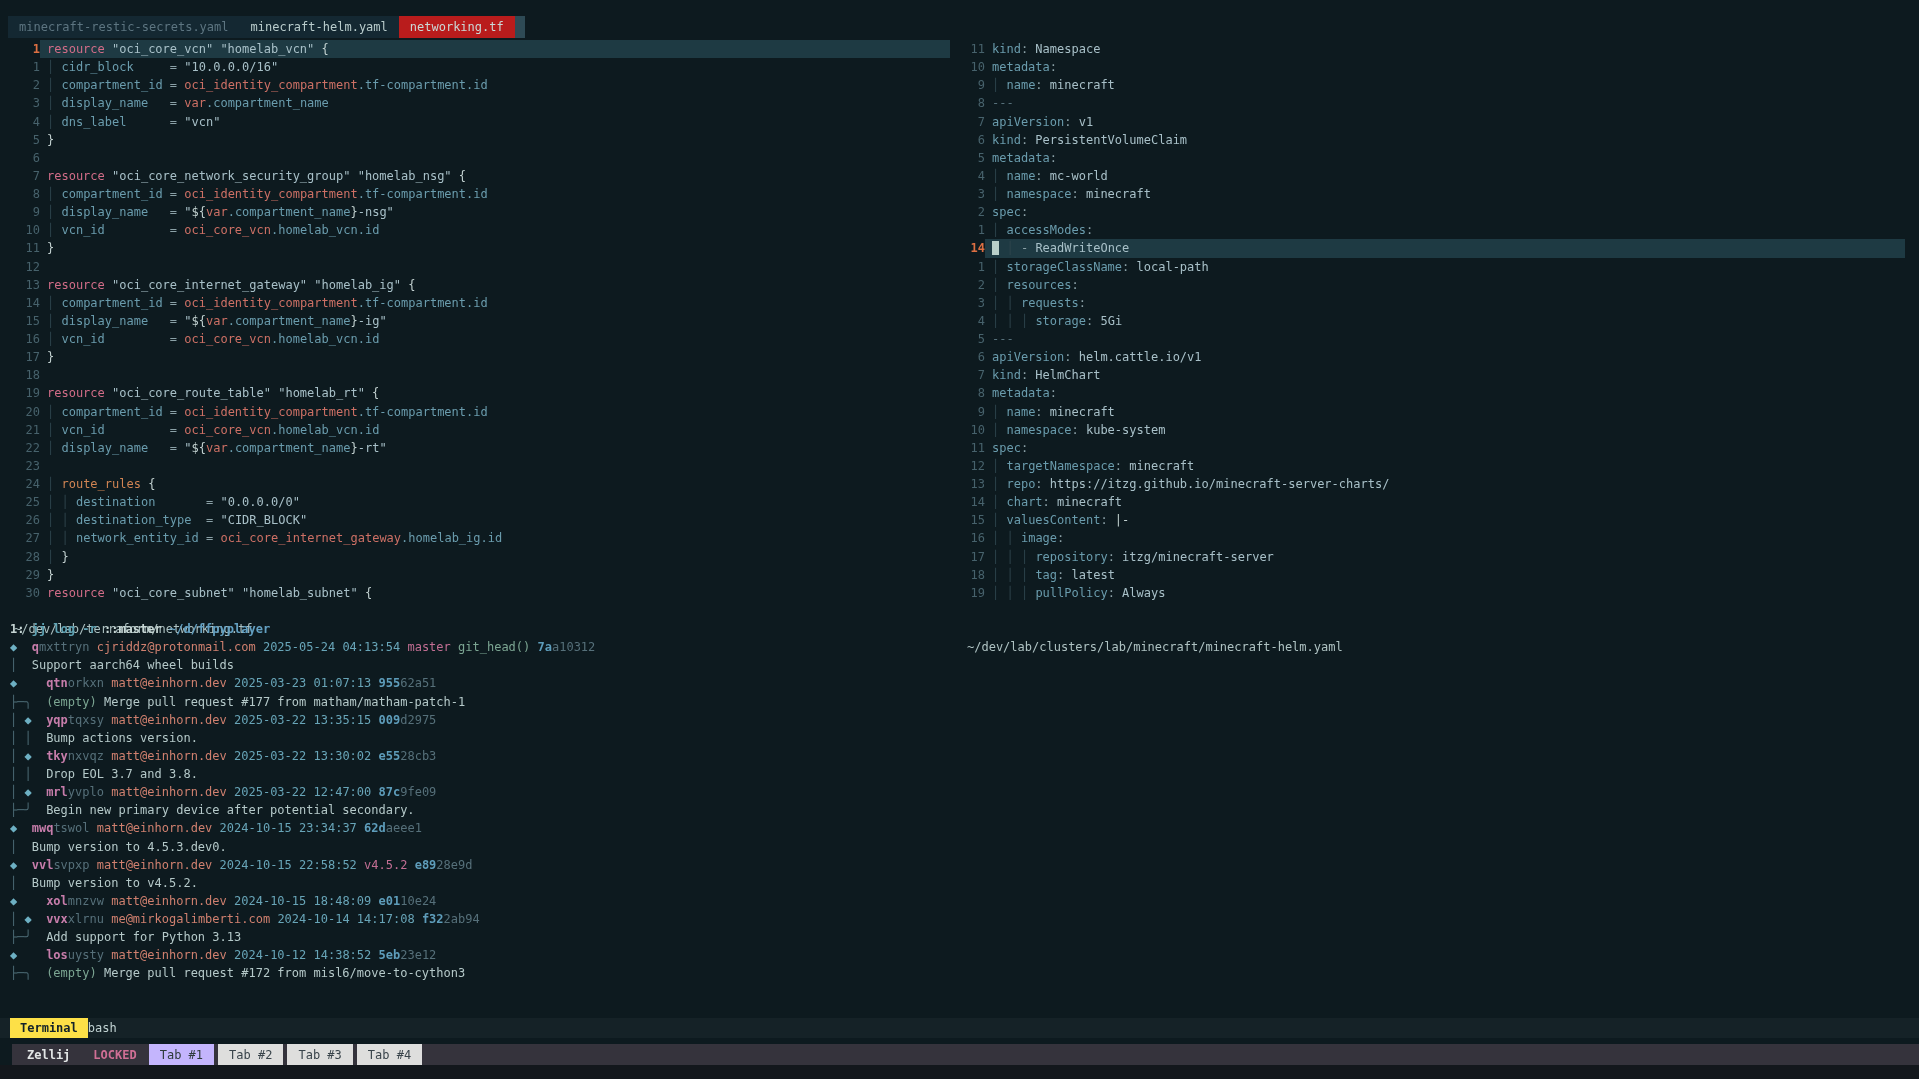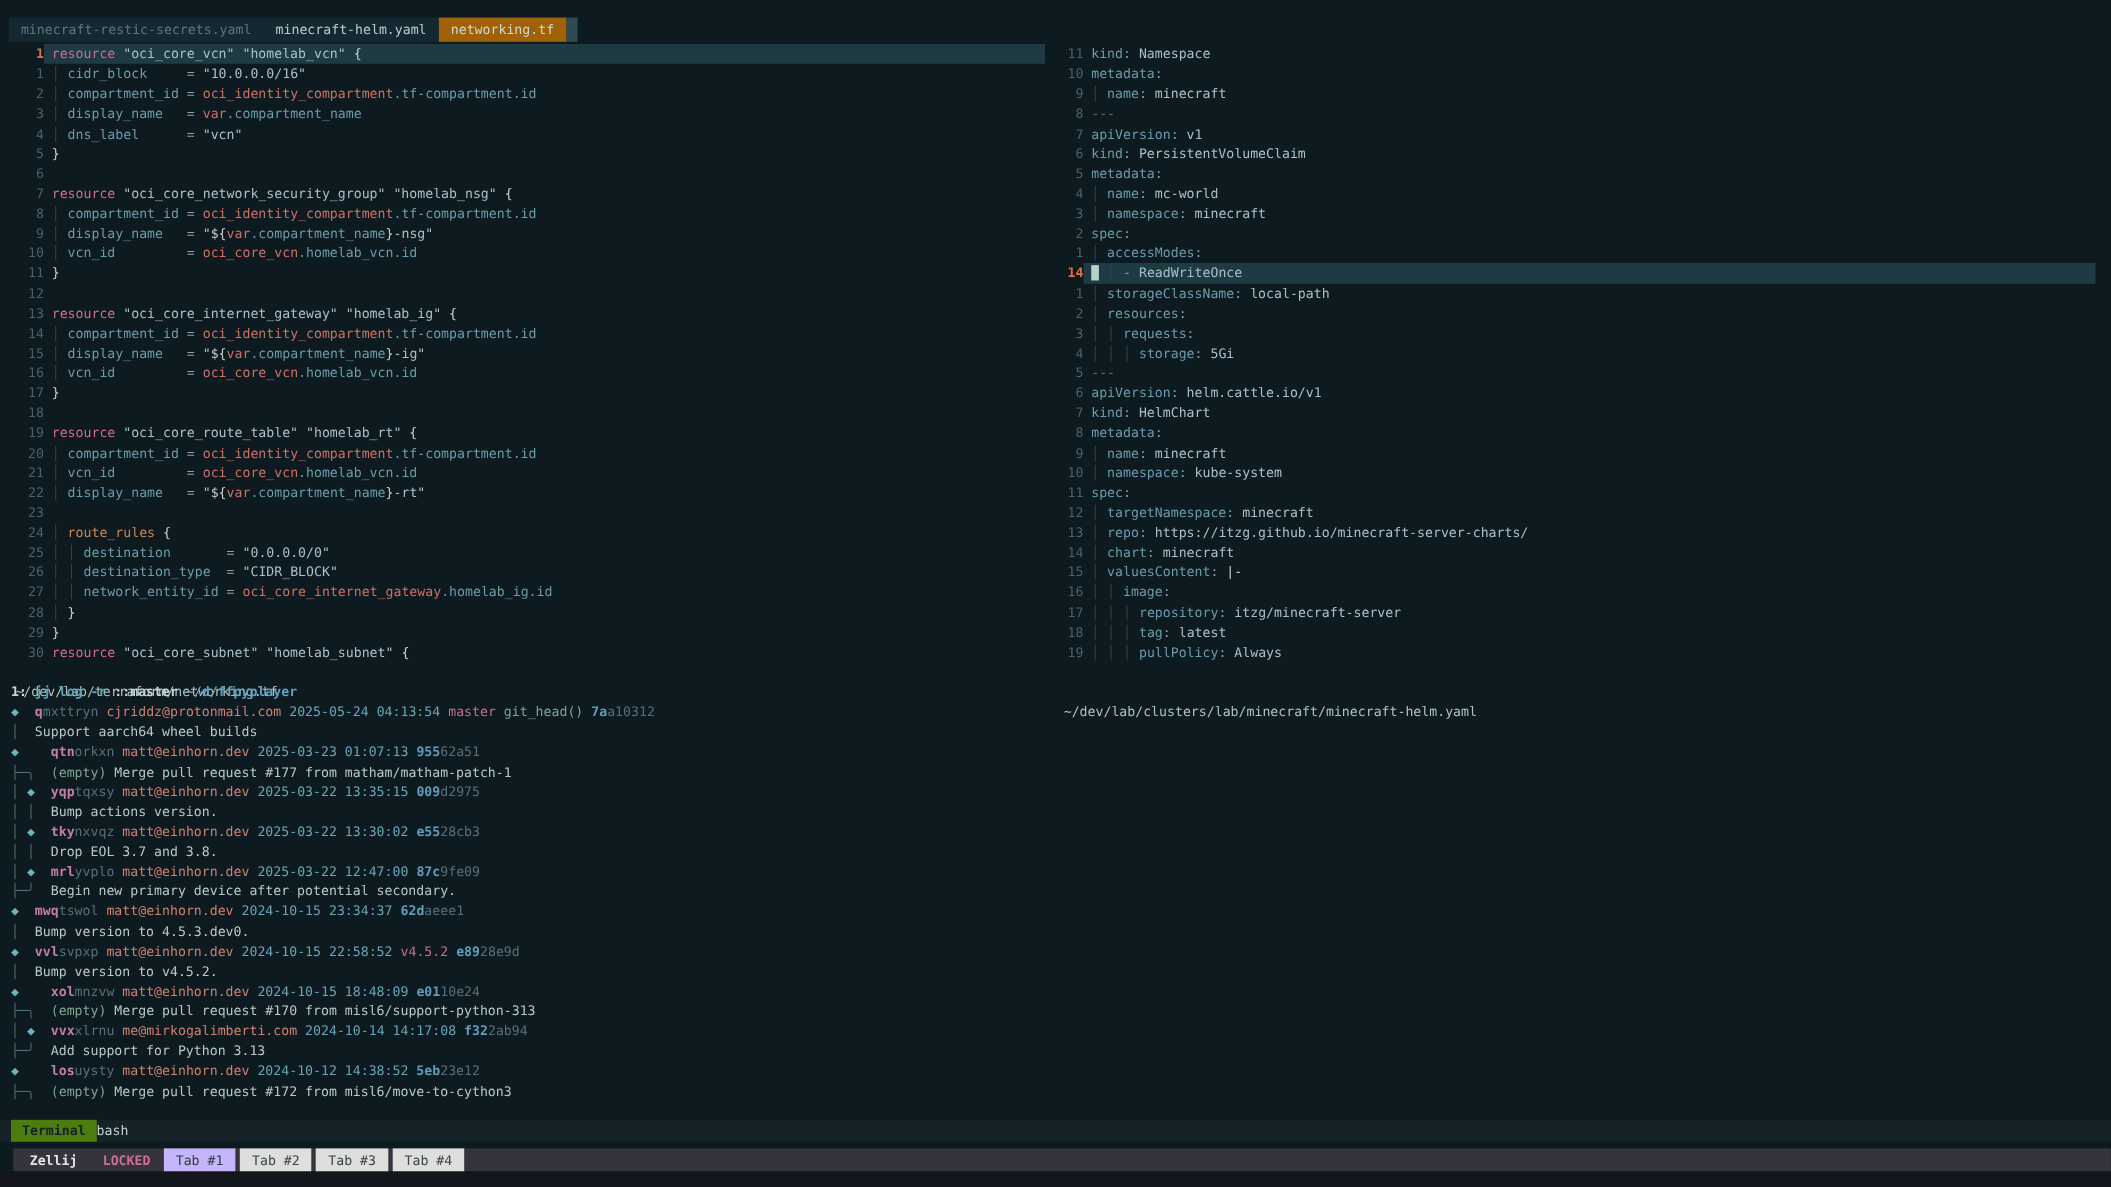--- a/index.html
+++ b/index.html
@@ -7,21 +7,21 @@
     width:1919px;height:1079px;position:relative;overflow:hidden;
     background:#0d1a1f;color:#b5c9c9;
     font-family:"DejaVu Sans Mono",monospace;font-size:12px;
   }
   
   #bufferline{position:absolute;left:8px;top:16px;height:22px;display:flex;align-items:stretch}
   .bl-strip{display:flex;background:#142832;align-items:flex-start}
   .bl-tab{padding:0 11px;display:flex;align-items:center;height:100%;white-space:pre}
   .bl-tab.dim{color:#5d7581}
   .bl-tab.lit{color:#b9cccc}
-  .bl-tab.active{color:#cbd9d7;background:#a16207}
+  .bl-tab.active{color:#cbd9d7;background:#b91c1c}
   .bl-notch{width:10px;height:100%;background:#2e4a55}
   
   .pane{position:absolute;top:40px}
   #left-pane{left:8px;width:942px}
   #right-pane{left:958px;width:947px}
   .crow{display:flex;height:18.13px;line-height:18.13px;white-space:pre}
   .ln{flex:none;text-align:right;color:#47626c}
   #left-pane .ln{width:32px}
   #right-pane .ln{width:27px}
   .code{flex:1;padding-left:7px;white-space:pre}
@@ -57,21 +57,21 @@
   #status-row{position:absolute;top:602px;left:0;width:1919px;height:18px;line-height:18px;white-space:pre}
   #status-left{position:absolute;left:14px;color:#aec2c2}
   #status-right{position:absolute;left:967px;color:#aec2c2}
   
   #terminal{position:absolute;left:10px;top:620px;width:1900px}
   #prompt-row{position:absolute;left:10px;top:1000px;height:18px;line-height:18px;white-space:pre;color:#b5c9c9}
   #prompt-row .u{text-decoration:underline}
   #prompt-cursor{display:inline-block;width:7px;height:15px;background:#b9cfc9;vertical-align:-3px;margin-left:7px}
   
   #term-bar{position:absolute;left:0;top:1018px;width:1919px;height:20px;background:#152227;display:flex;align-items:center}
-  #term-chip{margin-left:10px;background:#4d7c0f;color:#132229;font-weight:bold;padding:0 10px;height:20px;display:flex;align-items:center}
+  #term-chip{margin-left:10px;background:#fde047;color:#132229;font-weight:bold;padding:0 10px;height:20px;display:flex;align-items:center}
   #term-shell{color:#c2d3d3}
   
   #zellij-bar{position:absolute;left:12px;top:1044px;right:0;height:21px;background:#35333c;display:flex;align-items:stretch}
   #zellij-logo{color:#e2e6e6;font-weight:bold;display:flex;align-items:center;padding:0 15px}
   #zellij-mode{color:#d06f95;font-weight:bold;display:flex;align-items:center;padding:0 12px 0 8px}
   .ztab{background:#dededd;color:#39444b;display:flex;align-items:center;padding:0 11px;margin-right:4px;white-space:pre}
   .ztab.active{background:#c4b5fd;color:#2e3b3b}
   #footer-strip{position:absolute;left:0;top:1065px;width:1919px;height:14px;background:#13171c}
 </style>
 </head>
@@ -169,21 +169,20 @@
     <div class="crow"><span class="code" style="padding-left:0"><span class="tk-gr">│ │</span><span class="tk-ds">  Bump actions version.</span></span></div>
     <div class="crow"><span class="code" style="padding-left:0"><span class="tk-gr">│ </span><span class="tk-nd">◆</span><span class="tk-ds">  </span><span class="tk-cb">tky</span><span class="tk-cd">nxvqz</span><span class="tk-ds"> </span><span class="tk-em">matt@einhorn.dev</span><span class="tk-ds"> </span><span class="tk-dt">2025-03-22 13:30:02</span><span class="tk-ds"> </span><span class="tk-ob">e55</span><span class="tk-od">28cb3</span></span></div>
     <div class="crow"><span class="code" style="padding-left:0"><span class="tk-gr">│ │</span><span class="tk-ds">  Drop EOL 3.7 and 3.8.</span></span></div>
     <div class="crow"><span class="code" style="padding-left:0"><span class="tk-gr">│ </span><span class="tk-nd">◆</span><span class="tk-ds">  </span><span class="tk-cb">mrl</span><span class="tk-cd">yvplo</span><span class="tk-ds"> </span><span class="tk-em">matt@einhorn.dev</span><span class="tk-ds"> </span><span class="tk-dt">2025-03-22 12:47:00</span><span class="tk-ds"> </span><span class="tk-ob">87c</span><span class="tk-od">9fe09</span></span></div>
     <div class="crow"><span class="code" style="padding-left:0"><span class="tk-gr">├─╯</span><span class="tk-ds">  Begin new primary device after potential secondary.</span></span></div>
     <div class="crow"><span class="code" style="padding-left:0"><span class="tk-nd">◆</span><span class="tk-ds">  </span><span class="tk-cb">mwq</span><span class="tk-cd">tswol</span><span class="tk-ds"> </span><span class="tk-em">matt@einhorn.dev</span><span class="tk-ds"> </span><span class="tk-dt">2024-10-15 23:34:37</span><span class="tk-ds"> </span><span class="tk-ob">62d</span><span class="tk-od">aeee1</span></span></div>
     <div class="crow"><span class="code" style="padding-left:0"><span class="tk-gr">│</span><span class="tk-ds">  Bump version to 4.5.3.dev0.</span></span></div>
     <div class="crow"><span class="code" style="padding-left:0"><span class="tk-nd">◆</span><span class="tk-ds">  </span><span class="tk-cb">vvl</span><span class="tk-cd">svpxp</span><span class="tk-ds"> </span><span class="tk-em">matt@einhorn.dev</span><span class="tk-ds"> </span><span class="tk-dt">2024-10-15 22:58:52</span><span class="tk-ds"> </span><span class="tk-bm">v4.5.2</span><span class="tk-ds"> </span><span class="tk-ob">e89</span><span class="tk-od">28e9d</span></span></div>
     <div class="crow"><span class="code" style="padding-left:0"><span class="tk-gr">│</span><span class="tk-ds">  Bump version to v4.5.2.</span></span></div>
     <div class="crow"><span class="code" style="padding-left:0"><span class="tk-nd">◆</span><span class="tk-ds">    </span><span class="tk-cb">xol</span><span class="tk-cd">mnzvw</span><span class="tk-ds"> </span><span class="tk-em">matt@einhorn.dev</span><span class="tk-ds"> </span><span class="tk-dt">2024-10-15 18:48:09</span><span class="tk-ds"> </span><span class="tk-ob">e01</span><span class="tk-od">10e24</span></span></div>
-    <div class="crow"><span class="code" style="padding-left:0"><span class="tk-gr">├─╮</span><span class="tk-ds">  </span><span class="tk-ey">(empty)</span><span class="tk-ds"> Merge pull request #170 from misl6/support-python-313</span></span></div>
     <div class="crow"><span class="code" style="padding-left:0"><span class="tk-gr">│ </span><span class="tk-nd">◆</span><span class="tk-ds">  </span><span class="tk-cb">vvx</span><span class="tk-cd">xlrnu</span><span class="tk-ds"> </span><span class="tk-em">me@mirkogalimberti.com</span><span class="tk-ds"> </span><span class="tk-dt">2024-10-14 14:17:08</span><span class="tk-ds"> </span><span class="tk-ob">f32</span><span class="tk-od">2ab94</span></span></div>
     <div class="crow"><span class="code" style="padding-left:0"><span class="tk-gr">├─╯</span><span class="tk-ds">  Add support for Python 3.13</span></span></div>
     <div class="crow"><span class="code" style="padding-left:0"><span class="tk-nd">◆</span><span class="tk-ds">    </span><span class="tk-cb">los</span><span class="tk-cd">uysty</span><span class="tk-ds"> </span><span class="tk-em">matt@einhorn.dev</span><span class="tk-ds"> </span><span class="tk-dt">2024-10-12 14:38:52</span><span class="tk-ob"> 5eb</span><span class="tk-od">23e12</span></span></div>
     <div class="crow"><span class="code" style="padding-left:0"><span class="tk-gr">├─╮</span><span class="tk-ds">  </span><span class="tk-ey">(empty)</span><span class="tk-ds"> Merge pull request #172 from misl6/move-to-cython3</span></span></div>
   </div>
 
 <div id="prompt-row">
   <span id="prompt-label"><span class="u">lo</span>g <span class="u">fi</span>le:</span><span id="prompt-cursor"></span>
 </div>
 

